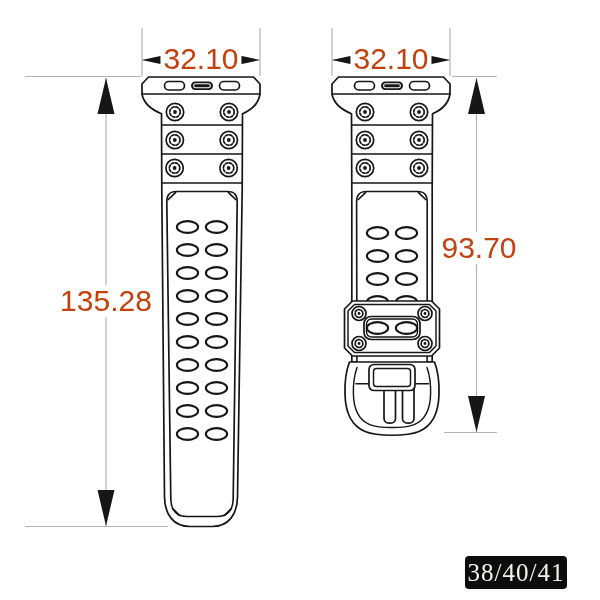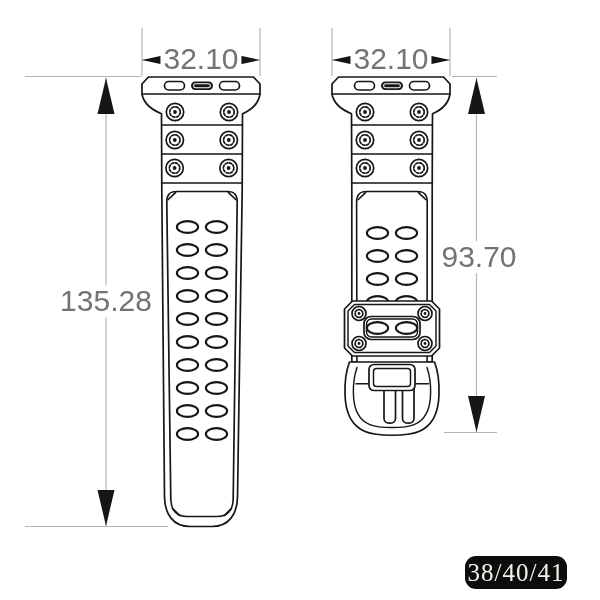--- a/index.html
+++ b/index.html
@@ -9,24 +9,24 @@
 
   .s   { fill:none; stroke:var(--line,#161616); stroke-width:1.7; stroke-linejoin:round; stroke-linecap:round; }
   .sw  { fill:#fff;  stroke:var(--line,#161616); stroke-width:1.7; stroke-linejoin:round; }
   .thin{ stroke-width:1.45; }
   .oval{ fill:#fff; stroke:var(--line,#161616); stroke-width:2.1; }
   .dk  { fill:var(--line,#161616); stroke:none; }
   .dim { stroke:var(--dim-line,#b5b5b5); stroke-width:1.2; fill:none; }
   .arr { fill:var(--line,#161616); stroke:none; }
 
   .label { position:absolute; transform:translate(-50%,-50%); background:#fff; padding:0 3px;
-           font-size:30px; line-height:1.05; color:#737373; white-space:nowrap; }
+           font-size:30px; line-height:1.05; color:#c2410c; white-space:nowrap; }
   .badge { position:absolute; left:465px; top:556px; width:102px; height:33px;
            background:var(--badge-bg,#0c0c0c); color:var(--badge-text,#f5f2ea);
-           border-radius:11px; display:flex; align-items:center; justify-content:center;
+           border-radius:4px; display:flex; align-items:center; justify-content:center;
            font-family:"Liberation Serif", serif; font-size:25px; letter-spacing:1px; }
 </style>
 </head>
 <body>
 
 <div class="canvas">
 
   <svg width="600" height="600" viewBox="0 0 600 600">
     <defs>
       <g id="screw">
@@ -180,16 +180,16 @@
         <path class="sw" stroke-width="1.6" d="M402.5,386 V418.5 C402.5,424.8 414,424.8 414,418.5 V386 Z"></path>
         <rect class="sw" x="369" y="364.5" width="46" height="26" rx="5"></rect>
         <rect class="s thin" x="373.5" y="368.5" width="37" height="18" rx="3"></rect>
       </g>
     </g>
   </svg>
 
   <div class="label" style="left:201px; top:59px;">32.10</div>
   <div class="label" style="left:391px; top:59px;">32.10</div>
   <div class="label" style="left:106px; top:301px;">135.28</div>
-  <div class="label" style="left:479px; top:257px;">93.70</div>
+  <div class="label" style="left:479px; top:248px;">93.70</div>
 
   <div class="badge">38/40/41</div>
 </div>
 
 </body></html>

